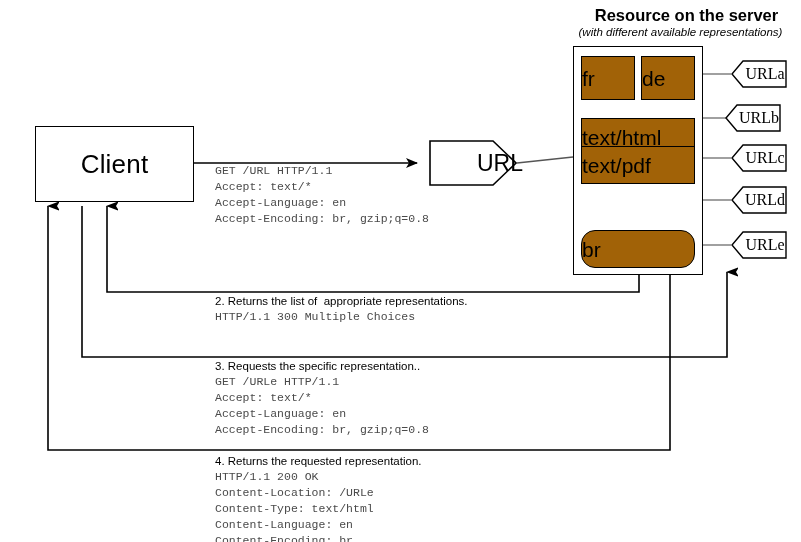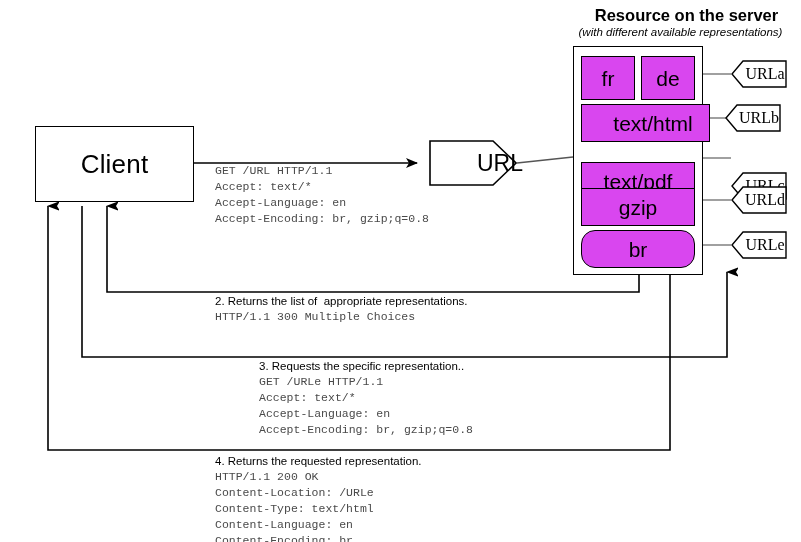--- a/index.html
+++ b/index.html
@@ -29,22 +29,22 @@
     padding-left:40px;
   }
 
   
   .resource-wrap{ left:573px; top:46px; width:128px; height:227px; }
   .resource-outer{
     position:absolute;left:0;top:0;width:128px;height:227px;
     border:1.6px solid #000;background:#fff;
   }
   .rep-box{
-    position:absolute;border:1.6px solid #000;background:#d946ef;
-    display:flex;align-items:center;justify-content:center;
+    position:absolute;border:1.6px solid #000;background:#a16207;
+    display:flex;align-items:center;
     font-size:21px;line-height:1;
   }
 
   
   .res-title{
     position:absolute;left:572px;top:6px;width:229px;
     text-align:center;font-size:16.5px;font-weight:700;white-space:nowrap;
   }
   .res-sub{
     position:absolute;left:560px;top:26px;width:241px;
@@ -62,21 +62,21 @@
   
   .msg{position:absolute;}
   .msg .msg-title{font-size:11.5px;white-space:pre;line-height:15px;}
   .msg .msg-code{
     font-family:"Liberation Mono", monospace;
     font-size:11.5px;line-height:16px;color:#4a4a4a;white-space:pre;
   }
 
   .m1{left:215px;top:163px;}
   .m2{left:215px;top:294px;}
-  .m3{left:215px;top:359px;margin-left:44px;}
+  .m3{left:215px;top:359px;}
   .m4{left:215px;top:454px;}
 </style>
 </head>
 <body>
 
 <div id="stage">
 
   <svg class="lines" viewBox="0 0 801 542" xmlns="http://www.w3.org/2000/svg">
     <defs>
       <marker id="ah-up" markerWidth="10" markerHeight="12" refX="5" refY="1" orient="auto-start-reverse" markerUnits="userSpaceOnUse">
@@ -125,49 +125,46 @@
 
   <div class="node resource-wrap">
     <div class="resource-outer"></div>
 
     <div class="rep-box" style="left:8px;top:10px;width:52px;height:42px;">
       <span>fr</span>
     </div>
     <div class="rep-box" style="left:68px;top:10px;width:52px;height:42px;">
       <span>de</span>
     </div>
-    <div class="rep-box" style="left:8px;top:58px;width:112px;height:36px;padding-left:15px;">
+    <div class="rep-box" style="left:8px;top:72px;width:112px;height:36px;">
       <span>text/html</span>
     </div>
-    <div class="rep-box" style="left:8px;top:100px;width:112px;height:36px;margin-top:16px;">
+    <div class="rep-box" style="left:8px;top:100px;width:112px;height:36px;">
       <span>text/pdf</span>
-    </div>
-    <div class="rep-box" style="left:8px;top:142px;width:112px;height:36px;">
-      <span>gzip</span>
     </div>
     <div class="rep-box" style="left:8px;top:184px;width:112px;height:36px;border-radius:14px;">
       <span>br</span>
     </div>
   </div>
 
   <div class="node urlflag" style="left:731px;top:60px;">
     <svg width="56" height="28" viewBox="0 0 56 28" xmlns="http://www.w3.org/2000/svg">
       <path d="M12,1 L55,1 L55,27 L12,27 L1,14 Z" fill="#fff" stroke="#000" stroke-width="1.4"></path>
     </svg>
     <span class="flag-label">URLa</span>
   </div>
 
   <div class="node urlflag" style="left:725px;top:104px;">
     <svg width="56" height="28" viewBox="0 0 56 28" xmlns="http://www.w3.org/2000/svg">
       <path d="M12,1 L55,1 L55,27 L12,27 L1,14 Z" fill="#fff" stroke="#000" stroke-width="1.4"></path>
     </svg>
     <span class="flag-label">URLb</span>
   </div>
 
-  <div class="node urlflag" style="left:731px;top:144px;margin-top:28px;">
+  <div class="node urlflag" style="left:731px;top:144px;">
     <svg width="56" height="28" viewBox="0 0 56 28" xmlns="http://www.w3.org/2000/svg">
       <path d="M12,1 L55,1 L55,27 L12,27 L1,14 Z" fill="#fff" stroke="#000" stroke-width="1.4"></path>
     </svg>
     <span class="flag-label">URLc</span>
   </div>
 
   <div class="node urlflag" style="left:731px;top:186px;">
     <svg width="56" height="28" viewBox="0 0 56 28" xmlns="http://www.w3.org/2000/svg">
       <path d="M12,1 L55,1 L55,27 L12,27 L1,14 Z" fill="#fff" stroke="#000" stroke-width="1.4"></path>
     </svg>

